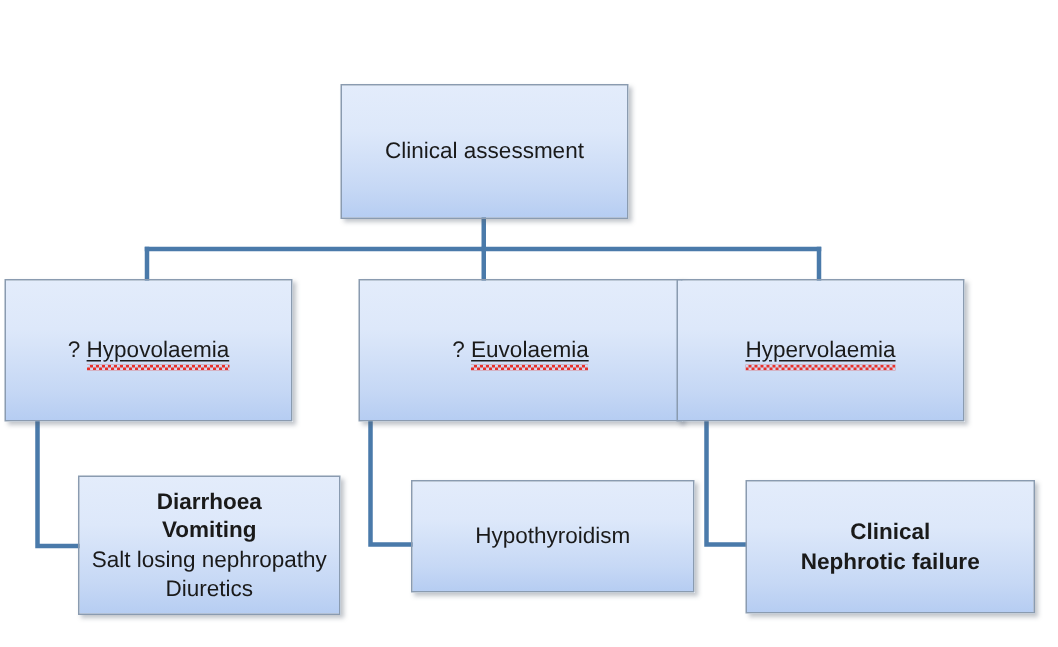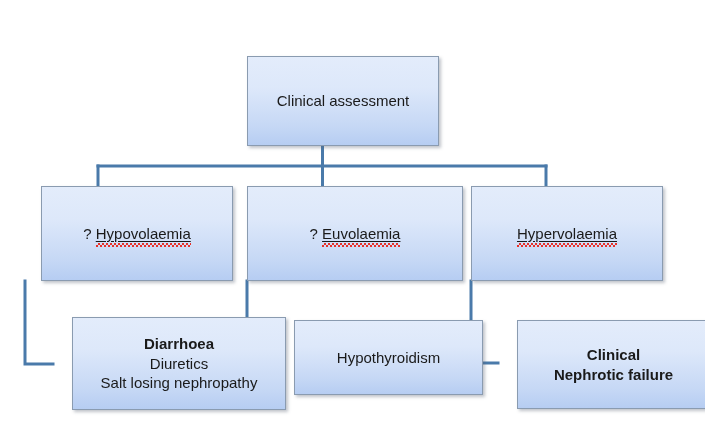--- a/index.html
+++ b/index.html
@@ -34,21 +34,20 @@
     z-index: 2;
     box-sizing: border-box;
     border: 1px solid #8a9bb0;
     background: linear-gradient(to bottom, #e3ecfb 0%, #dde8fa 35%, #c6d8f5 78%, #b6cdf2 100%);
     box-shadow: 2px 2px 3px rgba(90, 100, 115, 0.38);
     display: flex;
     align-items: center;
     justify-content: center;
     text-align: center;
     color: #1a1a1a;
-    margin-left: 20px;
   }
   .node .inner {
     width: 100%;
     padding: 0 4px;
     box-sizing: border-box;
     line-height: 1.30;
   }
 
   
   #node-root {
@@ -58,22 +57,22 @@
     height: 90px;
     font-size: 15px;
   }
 
   
   .node.level2 {
     top: 186px;
     height: 95px;
     font-size: 15px;
   }
-  #node-hypovolaemia { left: 21px;   width: 192px; }
-  #node-euvolaemia   { left: 227px; width: 216px; }
+  #node-hypovolaemia { left: 3px;   width: 192px; }
+  #node-euvolaemia   { left: 239px; width: 216px; }
   #node-hypervolaemia{ left: 451px; width: 192px; }
 
   
   .ul {
     text-decoration: underline;
     text-underline-offset: 2px;
     position: relative;
     display: inline-block;
   }
   .squiggle {
@@ -89,21 +88,21 @@
     height: 4px;
     background-image:
       radial-gradient(circle at 1px 3px, #e8312a 1px, transparent 1.4px),
       radial-gradient(circle at 3px 1px, #e8312a 1px, transparent 1.4px);
     background-size: 4px 4px;
     background-repeat: repeat-x;
   }
 
   
   .node.level3 { font-size: 15px; }
-  #node-hypo-causes  { left: 52px;  top: 317px; width: 214px; height: 93px; }
+  #node-hypo-causes  { left: 52px;  top: 317px; width: 175px; height: 93px; }
   #node-eu-causes    { left: 274px; top: 320px; width: 189px; height: 75px; }
   #node-hyper-causes { left: 497px; top: 320px; width: 193px; height: 89px; }
 
   .line-bold { font-weight: bold; }
   .line { display: block; white-space: nowrap; }
 </style>
 </head>
 <body>
 
 <div id="canvas">
@@ -143,22 +142,23 @@
 
   <div class="node level2" id="node-hypervolaemia">
     <div class="inner">
       <span></span><span class="ul squiggle">Hypervolaemia</span>
     </div>
   </div>
 
   <div class="node level3" id="node-hypo-causes">
     <div class="inner">
         <span class="line line-bold">Diarrhoea</span>
+        <span class="line line-bold">Vomiting</span>
+        <span class="line">Salt losing nephropathy</span>
         <span class="line">Diuretics</span>
-        <span class="line">Salt losing nephropathy</span>
       </div>
   </div>
 
   <div class="node level3" id="node-eu-causes">
     <div class="inner">
         <span class="line">Hypothyroidism</span>
       </div>
   </div>
 
   <div class="node level3" id="node-hyper-causes">

